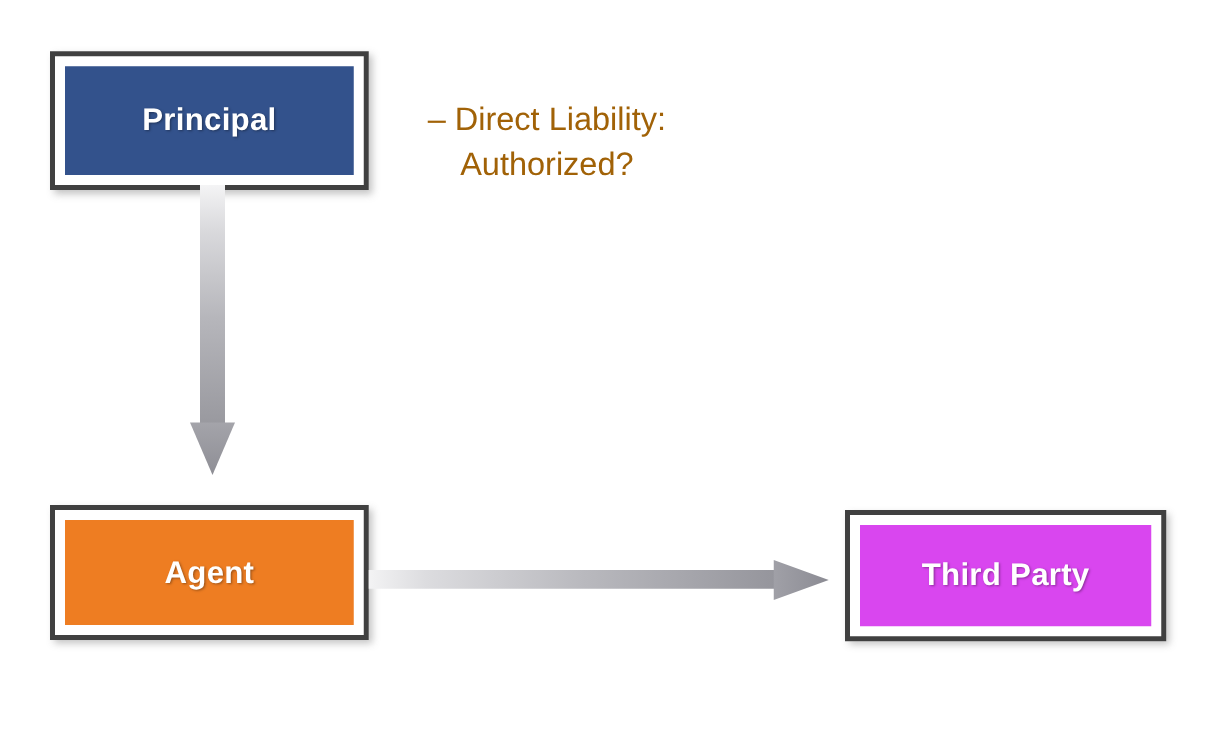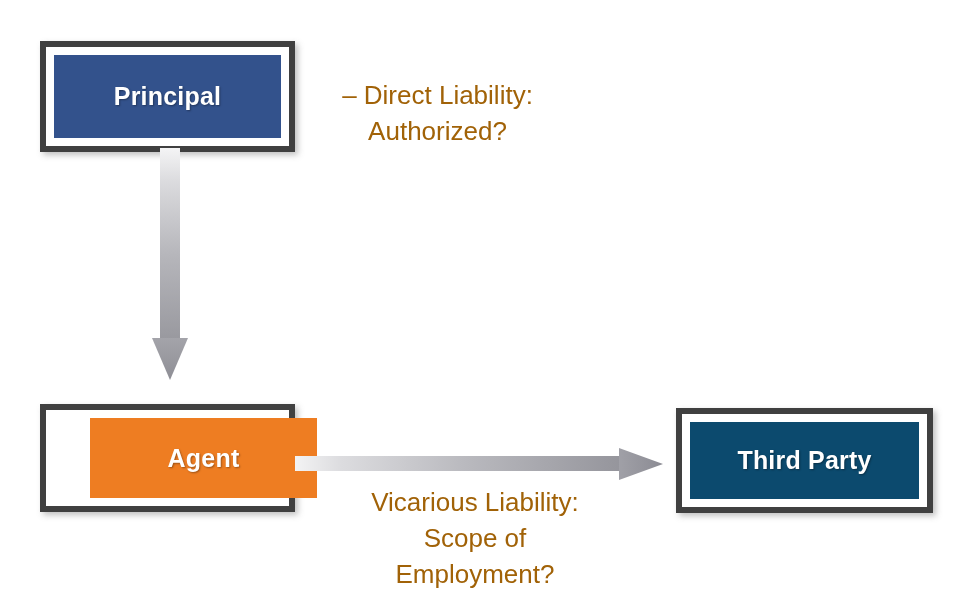--- a/index.html
+++ b/index.html
@@ -17,21 +17,21 @@
     height: 604px;
     background: #ffffff;
     overflow: hidden;
   }
 
   
   .node {
     position: absolute;
     box-sizing: border-box;
     background: #ffffff;           
-    border: 6px solid #404040;
+    border: 4px solid #404040;
     box-shadow: 3px 3px 6px rgba(120,120,120,0.45);
     padding: 8px;
   }
   .node .fill {
     width: 100%;
     height: 100%;
     display: flex;
     align-items: center;
     justify-content: center;
     box-sizing: border-box;
@@ -97,21 +97,21 @@
       <linearGradient id="gradVertHead" x1="0" y1="0" x2="0" y2="1">
         <stop offset="0%" stop-color="#a4a4aa"></stop>
         <stop offset="100%" stop-color="#8e8e95"></stop>
       </linearGradient>
     </defs>
     <rect x="12" y="0" width="20" height="194" fill="url(#gradVert)"></rect>
     <polygon points="4,190 40,190 22,232" fill="url(#gradVertHead)"></polygon>
   </svg>
 
   <div class="node" id="node-agent">
-    <div class="fill" style="background:#ee7d22;margin-left:36px;">
+    <div class="fill" style="background:#ee7d22;">
       <span class="label">Agent</span>
     </div>
   </div>
 
 
   <svg class="arrow-svg" id="arrow-horizontal" viewBox="0 0 375 38">
     <defs>
       <linearGradient id="gradHorz" x1="0" y1="0" x2="1" y2="0">
         <stop offset="0%" stop-color="#f3f3f4"></stop>
         <stop offset="14%" stop-color="#dcdcdf"></stop>
@@ -120,25 +120,20 @@
       </linearGradient>
       <linearGradient id="gradHorzHead" x1="0" y1="0" x2="1" y2="0">
         <stop offset="0%" stop-color="#a0a0a7"></stop>
         <stop offset="100%" stop-color="#8b8b93"></stop>
       </linearGradient>
     </defs>
     <rect x="0" y="11" width="330" height="15" fill="url(#gradHorz)"></rect>
     <polygon points="324,3 324,35 368,19" fill="url(#gradHorzHead)"></polygon>
   </svg>
 
-  <div class="textblock" id="text-vicarious">
-    <div>Vicarious Liability:</div>
-    <div>Scope of</div>
-    <div>Employment?</div>
-  </div>
 
   <div class="node" id="node-thirdparty">
-    <div class="fill" style="background:#0c4a6e;">
+    <div class="fill" style="background:#d946ef;">
       <span class="label">Third Party</span>
     </div>
   </div>
 
 </div>
 
 </body></html>

